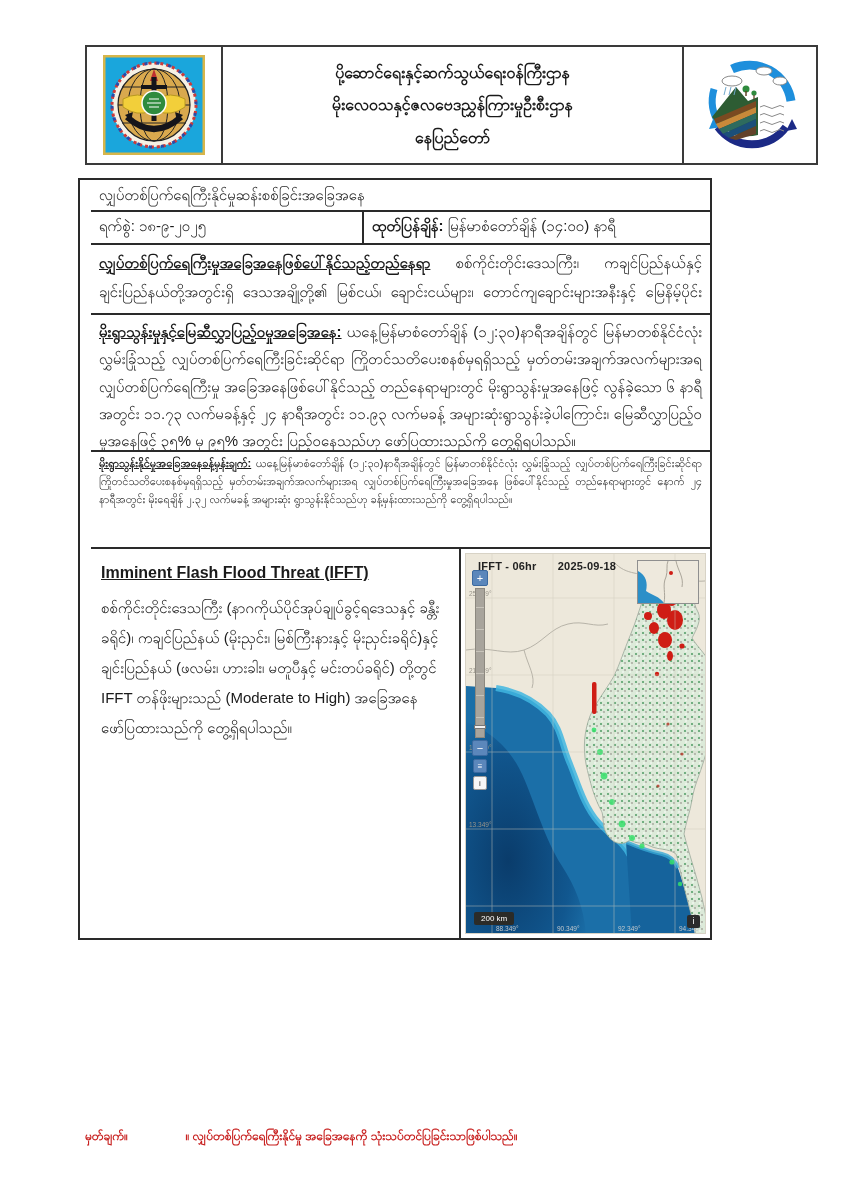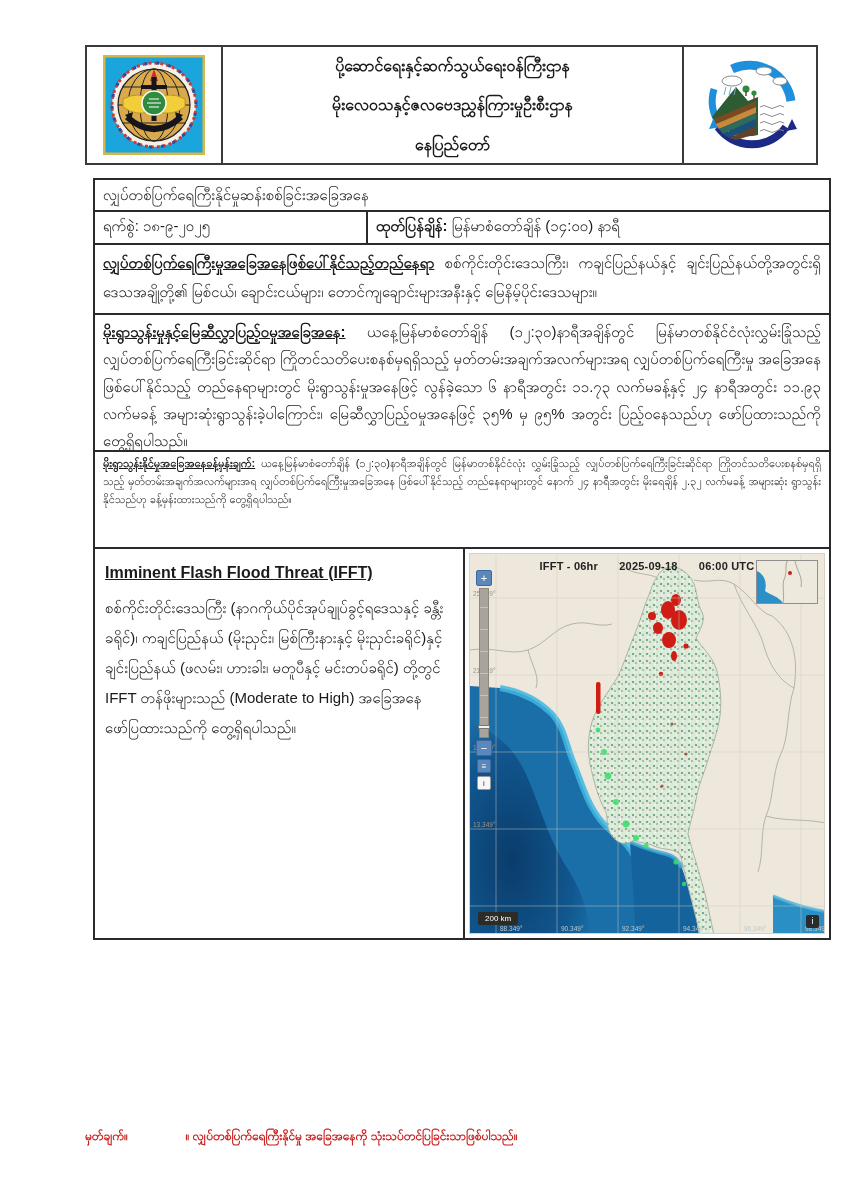--- a/index.html
+++ b/index.html
@@ -4,24 +4,24 @@
 <style>
   * { margin:0; padding:0; box-sizing:border-box; }
   body { background:#e9e9e9; font-family:"Liberation Sans", sans-serif; }
   .page { position:relative; width:849px; height:1200px; background:#ffffff; margin:0 auto; overflow:hidden; color:#1a1a1a; }
 
   
   .doc-header { position:absolute; left:85px; top:45px; width:733px; height:120px; border:2px solid #3a3a3a; display:flex; background:#fff; }
   .logo-cell { width:136px; display:flex; align-items:center; justify-content:center; }
   .logo-cell.left { border-right:2px solid #3a3a3a; }
   .logo-cell.right { border-left:2px solid #3a3a3a; width:134px; }
-  .head-title { flex:1; display:flex; flex-direction:column; align-items:center; justify-content:center; gap:18px; font-weight:bold; font-size:16px; text-align:center; line-height:1.35; }
+  .head-title { flex:1; display:flex; flex-direction:column; align-items:center; justify-content:center; gap:11px; font-weight:bold; font-size:16px; text-align:center; line-height:1.35; }
 
   
-  .main-table { position:absolute; left:93px; top:178px; width:738px; border:2px solid #2a2a2a; background:#fff; }
+  .main-table { position:absolute; left:78px; top:178px; width:634px; border:2px solid #2a2a2a; background:#fff;padding-left:11px; }
   .row { border-top:2px solid #2a2a2a; overflow:hidden; }
   .row:first-child { border-top:none; }
   .r-title { height:30px; padding:3px 8px; font-size:15px; line-height:1.6; }
   .r-date { height:33px; display:flex;justify-content:center; }
   .r-date .c1 { width:273px; border-right:2px solid #2a2a2a; padding:4px 8px; font-size:15px; }
   .r-date .c2 { flex:1; padding:4px 8px; font-size:15px; }
   .r-loc { height:70px; padding:3px 8px; font-size:15px; line-height:1.95; text-align:justify; }
   .r-rain { height:137px; padding:3px 8px; font-size:15px; line-height:1.82; text-align:justify; }
   .r-fc { height:97px; padding:3px 8px; font-size:11px; line-height:1.62; text-align:justify; }
   .r-ifft { height:391px; display:flex; }

